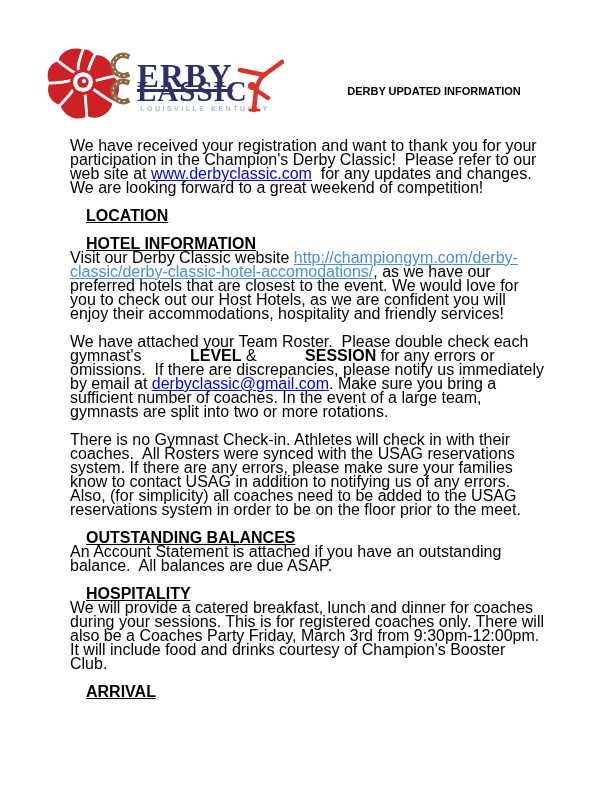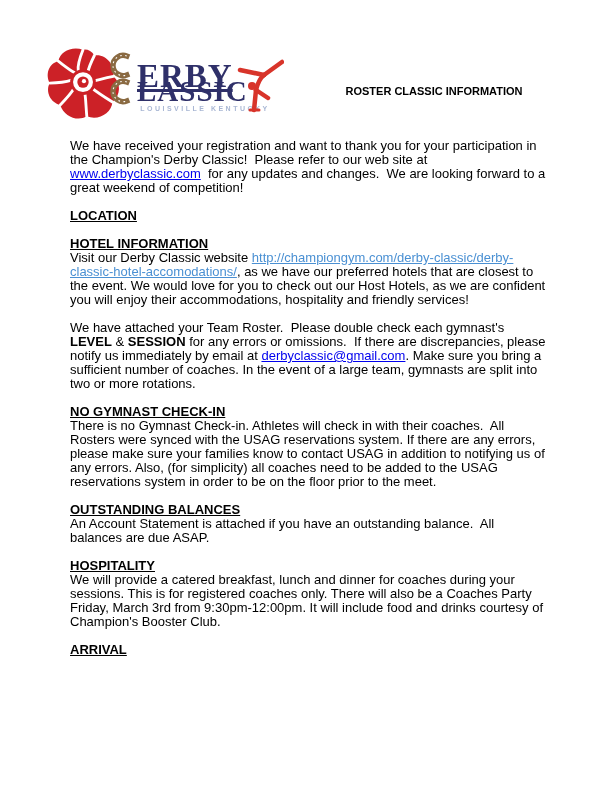--- a/index.html
+++ b/index.html
@@ -16,26 +16,26 @@
   .logo-word2{left:137px;top:77px;font-size:29px;}
   .logo-sub{position:absolute;left:130px;top:105px;width:150px;text-align:center;
             font-size:7px;letter-spacing:2.5px;color:#a9b7d4;font-weight:bold;}
   .logo-gymnast{position:absolute;left:232px;top:58px;width:52px;height:56px;}
 
   .doc-title{position:absolute;left:318px;top:84px;width:232px;text-align:center;
              font-weight:bold;font-size:11px;line-height:14px;color:#000;}
 
   
   .content{position:absolute;left:70px;top:139px;width:477px;
-           font-size:13px;line-height:14px;}
+           font-size:16px;line-height:14px;}
   .rich{white-space:pre-wrap;}
   .section{margin-top:14px;}
-  .sec-head{font-weight:bold;text-decoration:underline;}
+  .sec-head{font-weight:bold;text-decoration:underline;margin-left:16px;}
   .seg-plain{color:#000;}
-  .seg-bold{font-weight:bold;color:#000;}
+  .seg-bold{font-weight:bold;color:#000;margin-left:44px;}
   a.seg-link{color:#0000ee;text-decoration:underline;cursor:pointer;}
   a.seg-link2{color:#4a90d3;text-decoration:underline;cursor:pointer;}
 </style>
 </head>
 <body>
 
 <div class="page">
 
   <div>
     <svg class="logo-rose" viewBox="0 0 80 80">
@@ -81,41 +81,40 @@
         <path d="M32 17 L50 4"></path>
         <path d="M32 17 L8 12"></path>
         <path d="M24 32 L36 40"></path>
       </g>
       <circle cx="20" cy="28" r="4" fill="#d8342a"></circle>
       <path d="M18 52 L27 52" stroke="#d8342a" stroke-width="3" stroke-linecap="round"></path>
     </svg>
   </div>
 
   <div class="doc-title">
-    <div>ROSTER CLASSIC INFORMATION</div>
+    <div>DERBY UPDATED INFORMATION</div>
   </div>
 
   <div class="content">
     <p class="rich" style="margin:0"><span class="seg-plain">We have received your registration and want to thank you for your participation in the Champion's Derby Classic!  Please refer to our web site at </span><a class="seg-link">www.derbyclassic.com</a><span class="seg-plain">  for any updates and changes.  We are looking forward to a great weekend of competition!</span></p>
     <div>
   <div class="section">
     <div class="sec-head">LOCATION</div>
   </div>
 
   <div class="section">
     <div class="sec-head">HOTEL INFORMATION</div>
     <div class="sec-body rich"><span class="seg-plain">Visit our Derby Classic website </span><a class="seg-link2">http://championgym.com/derby-classic/derby-classic-hotel-accomodations/</a><span class="seg-plain">, as we have our preferred hotels that are closest to the event. We would love for you to check out our Host Hotels, as we are confident you will enjoy their accommodations, hospitality and friendly services!</span></div>
   </div>
 
   <div class="section">
     <div class="sec-body rich"><span class="seg-plain">We have attached your Team Roster.  Please double check each gymnast's </span><span class="seg-bold">LEVEL</span><span class="seg-plain"> &amp; </span><span class="seg-bold">SESSION</span><span class="seg-plain"> for any errors or omissions.  If there are discrepancies, please notify us immediately by email at </span><a class="seg-link">derbyclassic@gmail.com</a><span class="seg-plain">. Make sure you bring a sufficient number of coaches. In the event of a large team, gymnasts are split into two or more rotations.</span></div>
   </div>
 
   <div class="section">
-    <div class="sec-head">NO GYMNAST CHECK-IN</div>
     <div class="sec-body rich"><span class="seg-plain">There is no Gymnast Check-in. Athletes will check in with their coaches.  All Rosters were synced with the USAG reservations system. If there are any errors, please make sure your families know to contact USAG in addition to notifying us of any errors. Also, (for simplicity) all coaches need to be added to the USAG reservations system in order to be on the floor prior to the meet.</span></div>
   </div>
 
   <div class="section">
     <div class="sec-head">OUTSTANDING BALANCES</div>
     <div class="sec-body rich"><span class="seg-plain">An Account Statement is attached if you have an outstanding balance.  All balances are due ASAP.</span></div>
   </div>
 
   <div class="section">
     <div class="sec-head">HOSPITALITY</div>

